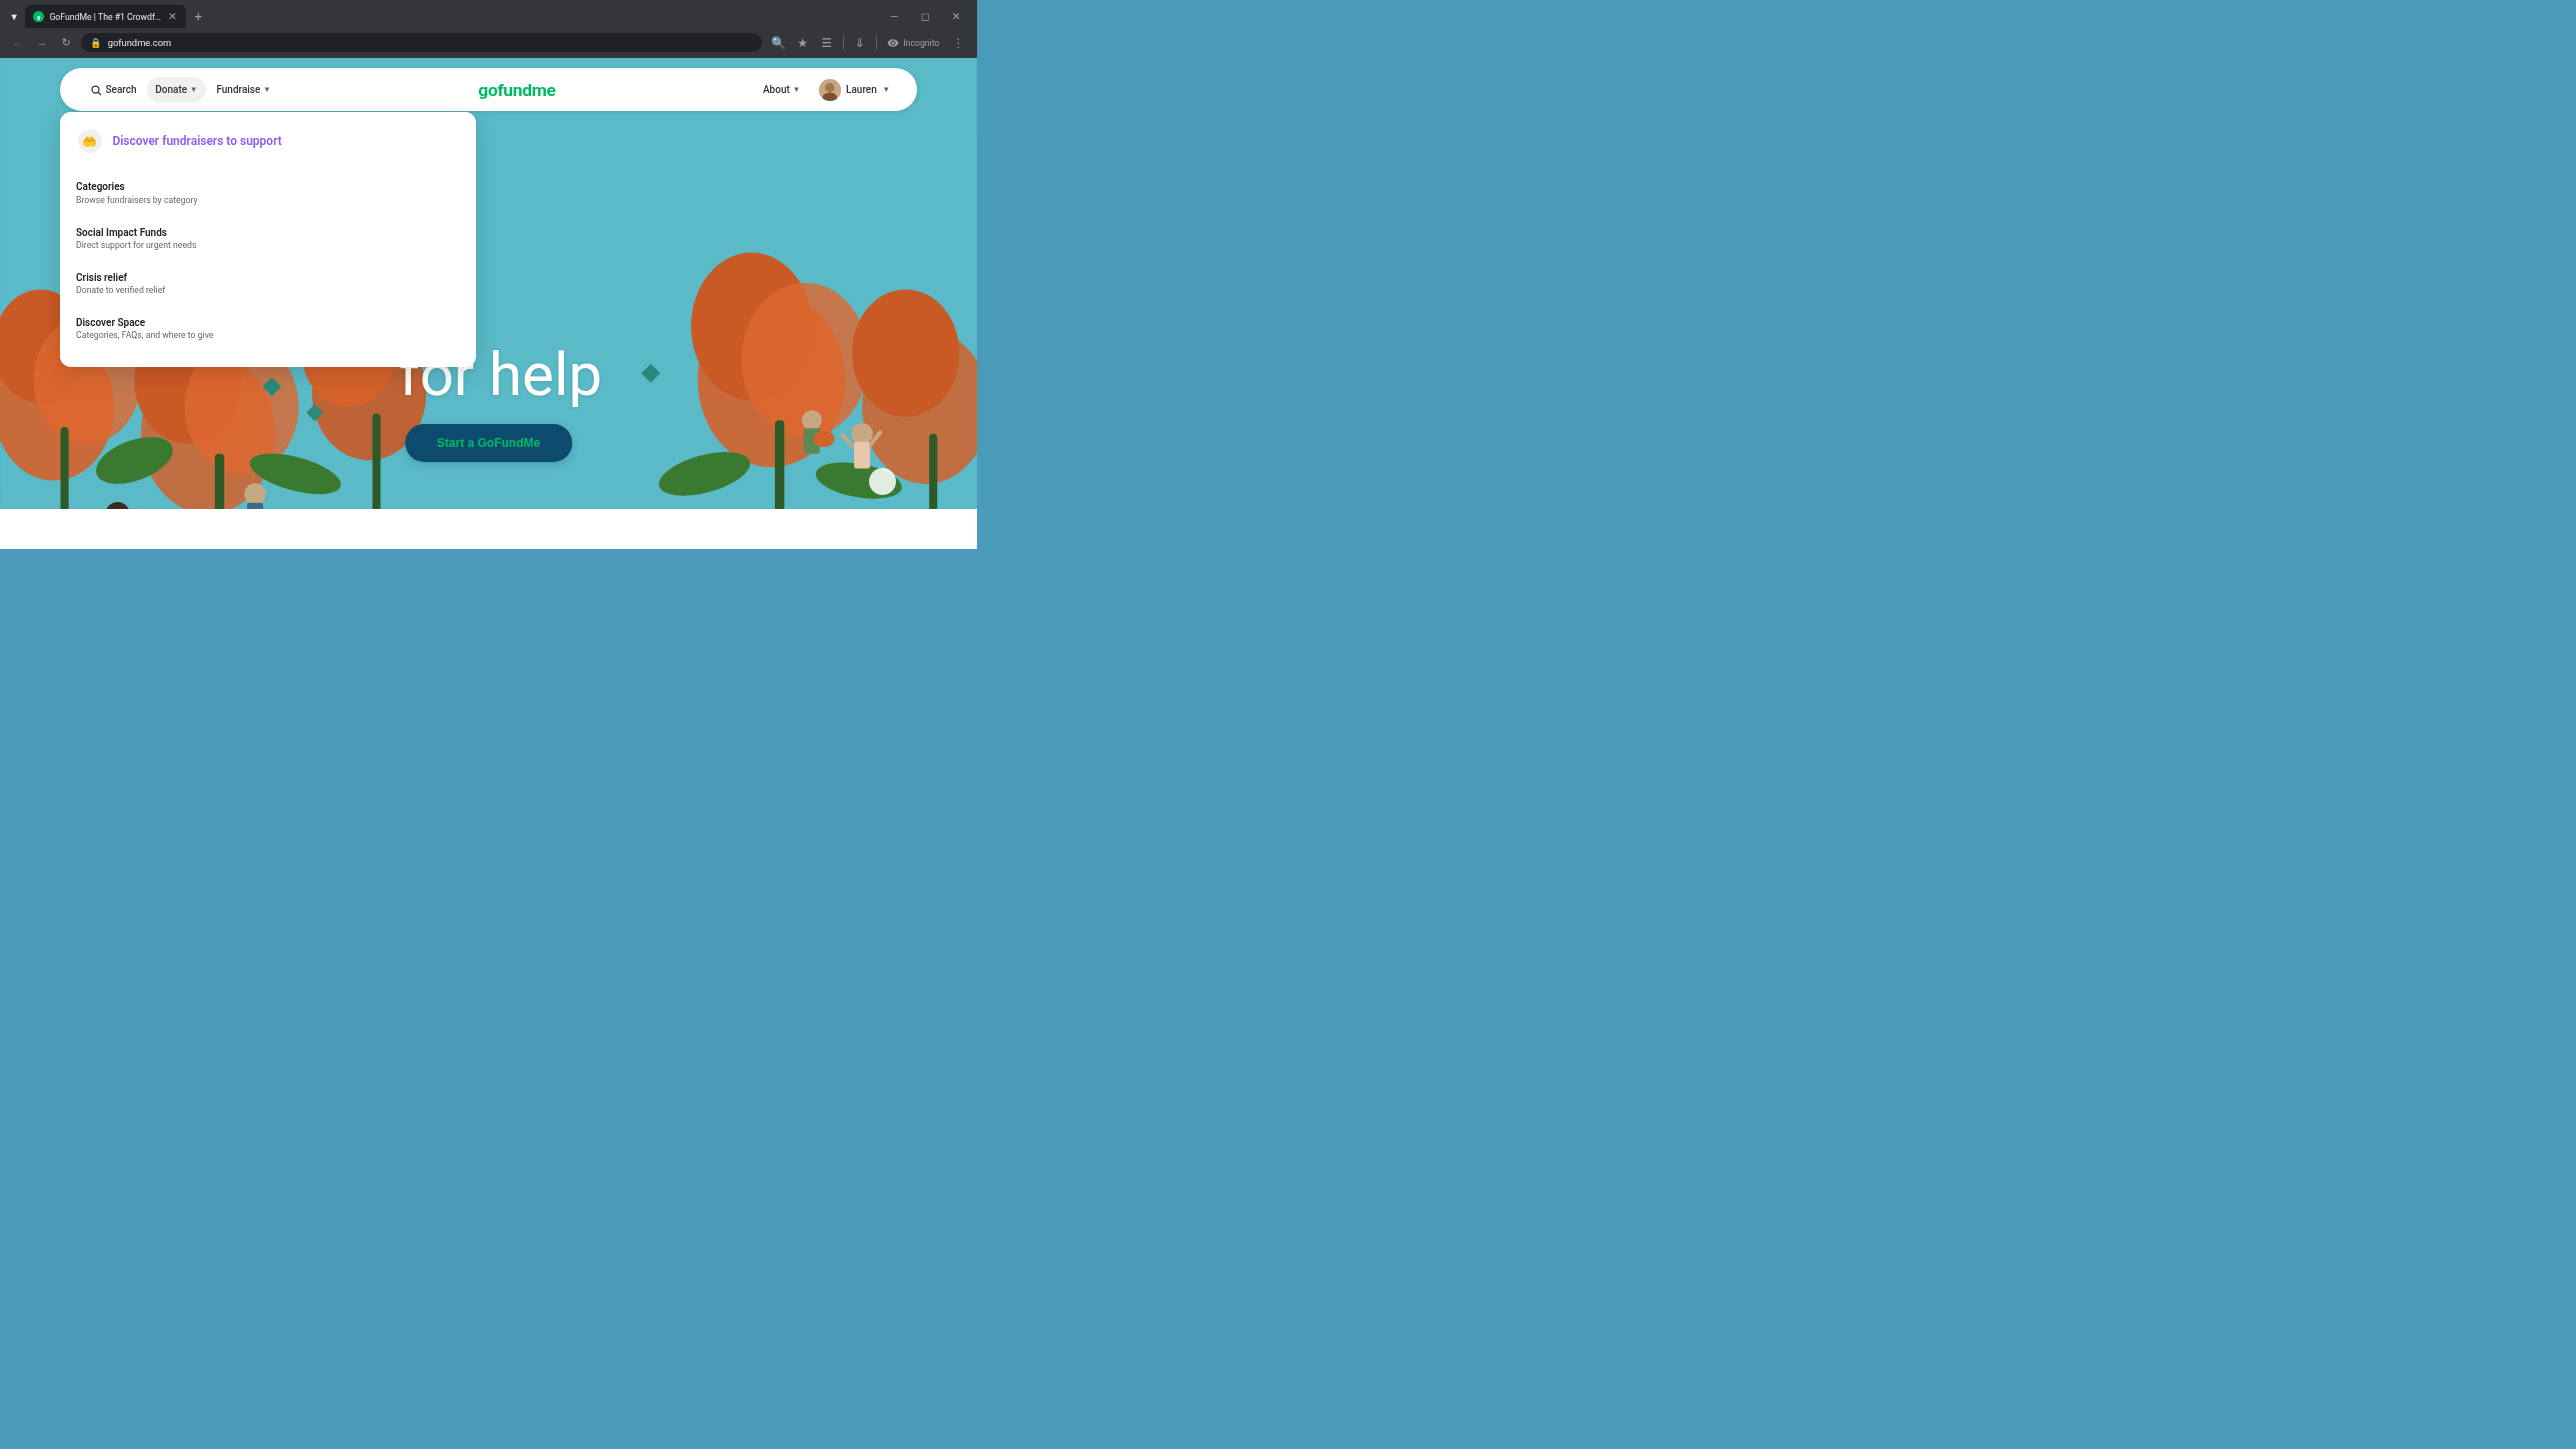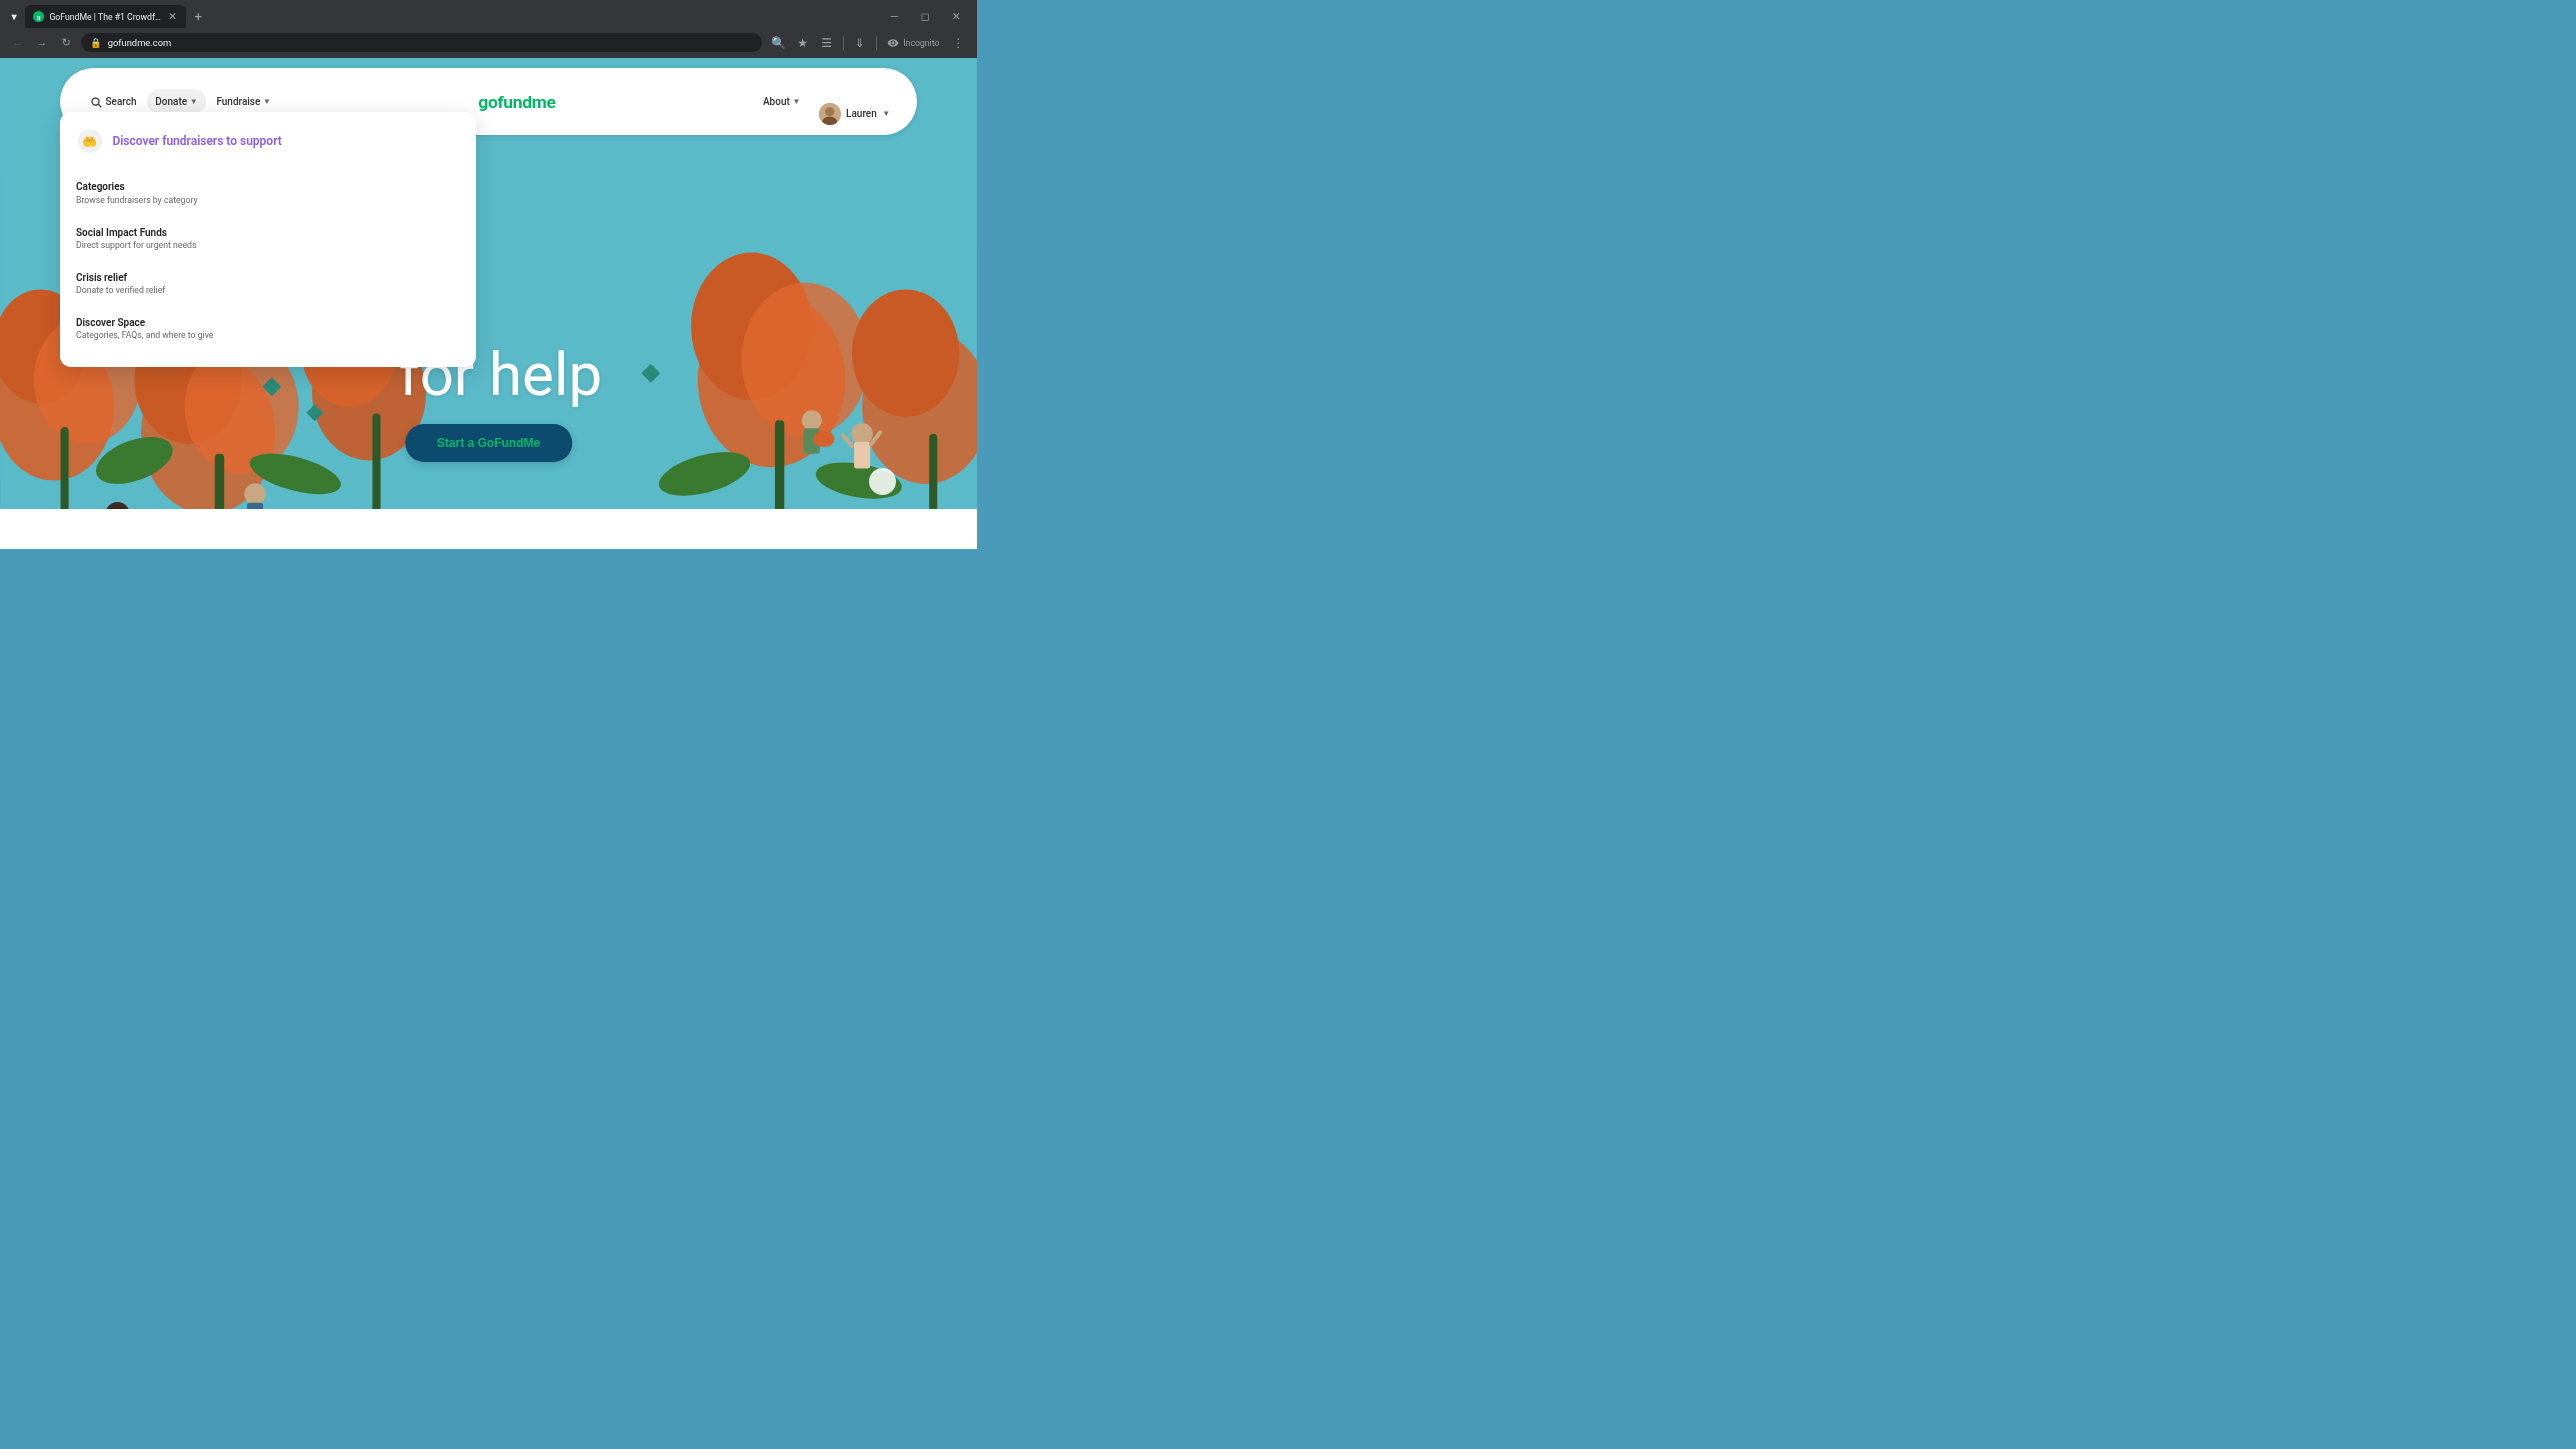--- a/index.html
+++ b/index.html
@@ -236,21 +236,20 @@
       border-radius: 13.4px;
       text-align: right;
     }
     .user-btn {
       display: flex;
       align-items: center;
       gap: 5.4px;
       cursor: pointer;
       padding: 2.7px 5.4px;
       border-radius: 13.4px;
-      margin-top: 24px;
     }
     .user-avatar {
       width: 21.5px;
       height: 21.5px;
       border-radius: 50%;
       background: #c8a882;
       display: flex;
       align-items: center;
       justify-content: center;
       font-size: 9.4px;

